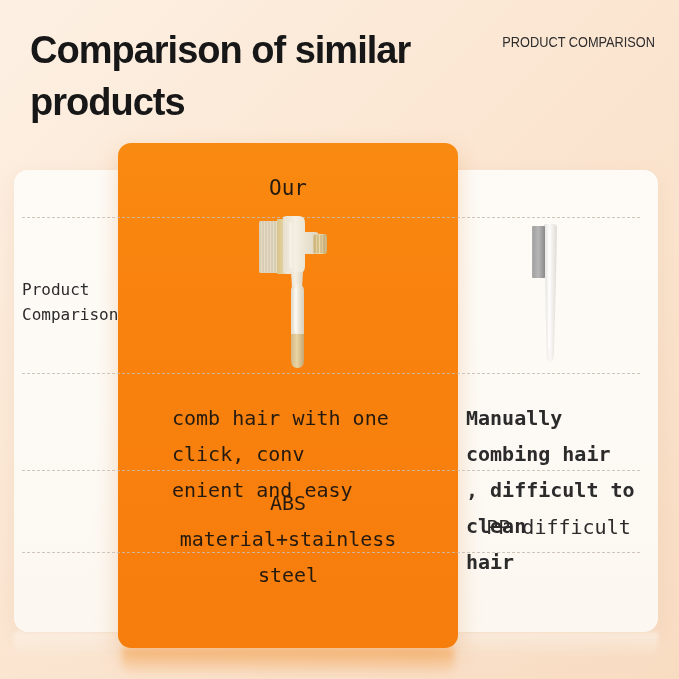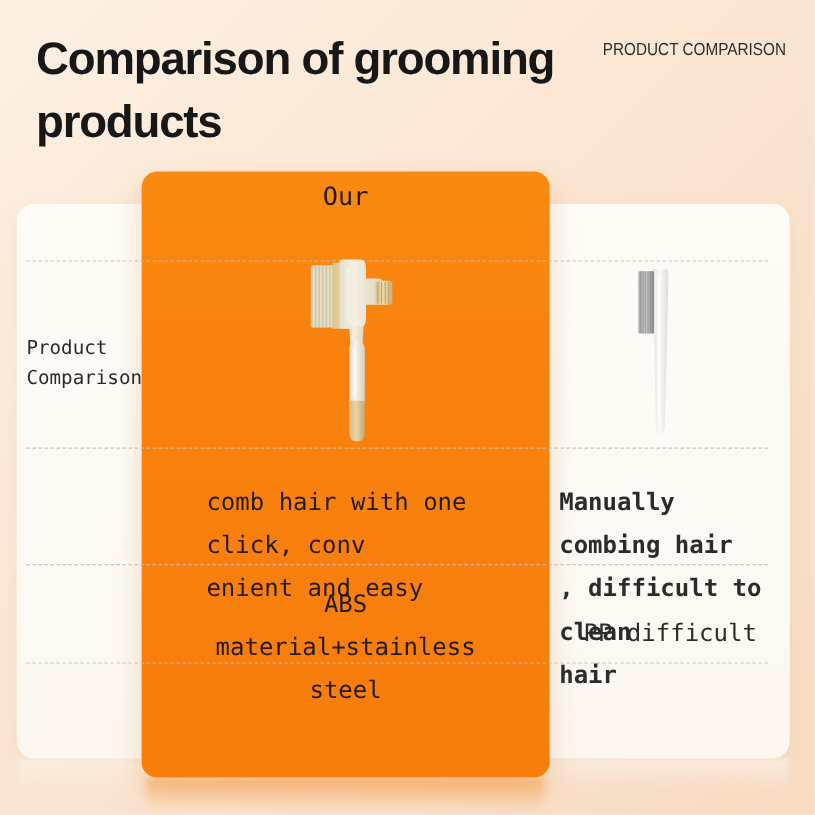--- a/index.html
+++ b/index.html
@@ -113,21 +113,21 @@
   .divider.d3 { top: 470px; }
   .divider.d4 { top: 552px; }
 
   
   .col-head {
     position: absolute;
     text-align: center;
     font-size: 21px;
     color: #241a10;
   }
-  .col-head.ours  { left: 118px; top: 152px; width: 340px; }
+  .col-head.ours  { left: 118px; top: 176px; width: 340px; }
   .col-head.other { left: 458px; top: 182px; width: 200px; color: #3b3b3b; }
 
   
   .row-label {
     position: absolute;
     left: 22px;
     top: 277px;
     width: 96px;
     font-size: 16px;
     line-height: 25px;
@@ -176,21 +176,21 @@
     width: 44px;
     height: 142px;
   }
 </style>
 </head>
 <body>
 
 <div id="page">
 
   <div class="header">
-    <div class="title">Comparison of grooming products</div>
+    <div class="title">Comparison of similar products</div>
     <div class="kicker">PRODUCT COMPARISON</div>
   </div>
 
   <div class="white-card"></div>
   <div class="white-card-reflection"></div>
   <div class="orange-card"></div>
   <div class="orange-reflection"></div>
 
   <div class="divider d1"></div>
   <div class="divider d2"></div>

